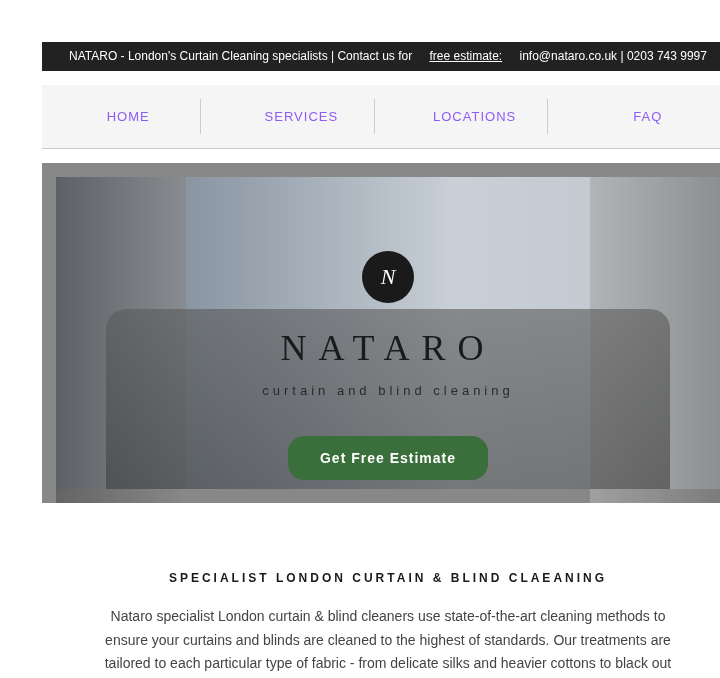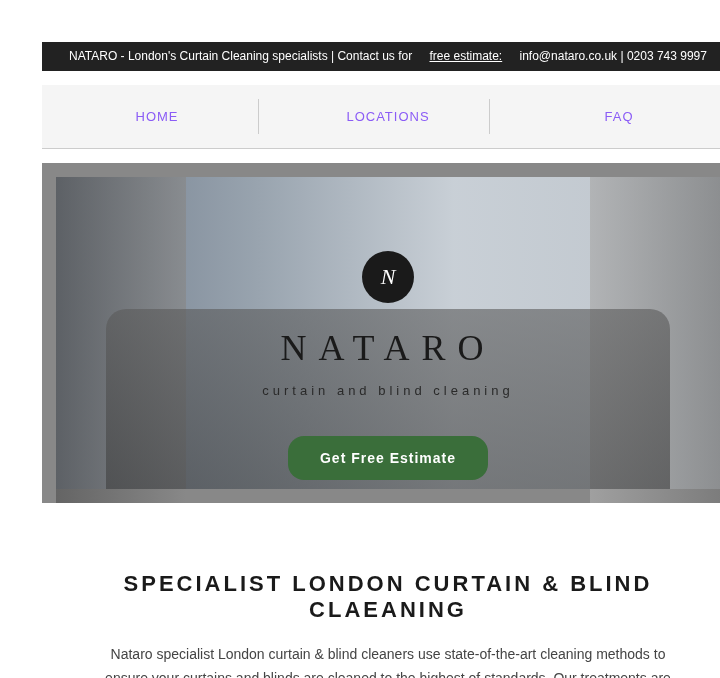--- a/index.html
+++ b/index.html
@@ -120,21 +120,21 @@
       cursor: pointer;
       letter-spacing: 1px;
     }
 
     
     #specialist-section {
       padding: 40px 60px 20px;
       text-align: center;
     }
     #specialist-heading {
-      font-size: 22px;
+      font-size: 12px;
       font-weight: bold;
       letter-spacing: 3px;
       color: #1a1a1a;
       margin-bottom: 20px;
       text-transform: uppercase;
     }
     #specialist-text {
       font-size: 14px;
       color: #444;
       line-height: 1.7;
@@ -164,20 +164,21 @@
   </style>
 </head>
 <body>
 
 <div id="top-bar">
   <span>NATARO - London's Curtain Cleaning specialists | Contact us for <a>free estimate:</a> info@nataro.co.uk | 0203 743 9997</span>
 </div>
 
 <nav id="nav">
   <div class="nav-item">HOME</div>
+  <div class="nav-item">SERVICES</div>
   <div class="nav-item">LOCATIONS</div>
   <div class="nav-item">FAQ</div>
 </nav>
 
 <div id="hero">
   <div id="hero-bg"></div>
   <div id="hero-left-curtain"></div>
   <div id="hero-right-curtain"></div>
   <div id="hero-sofa"></div>
   <div id="hero-content">

